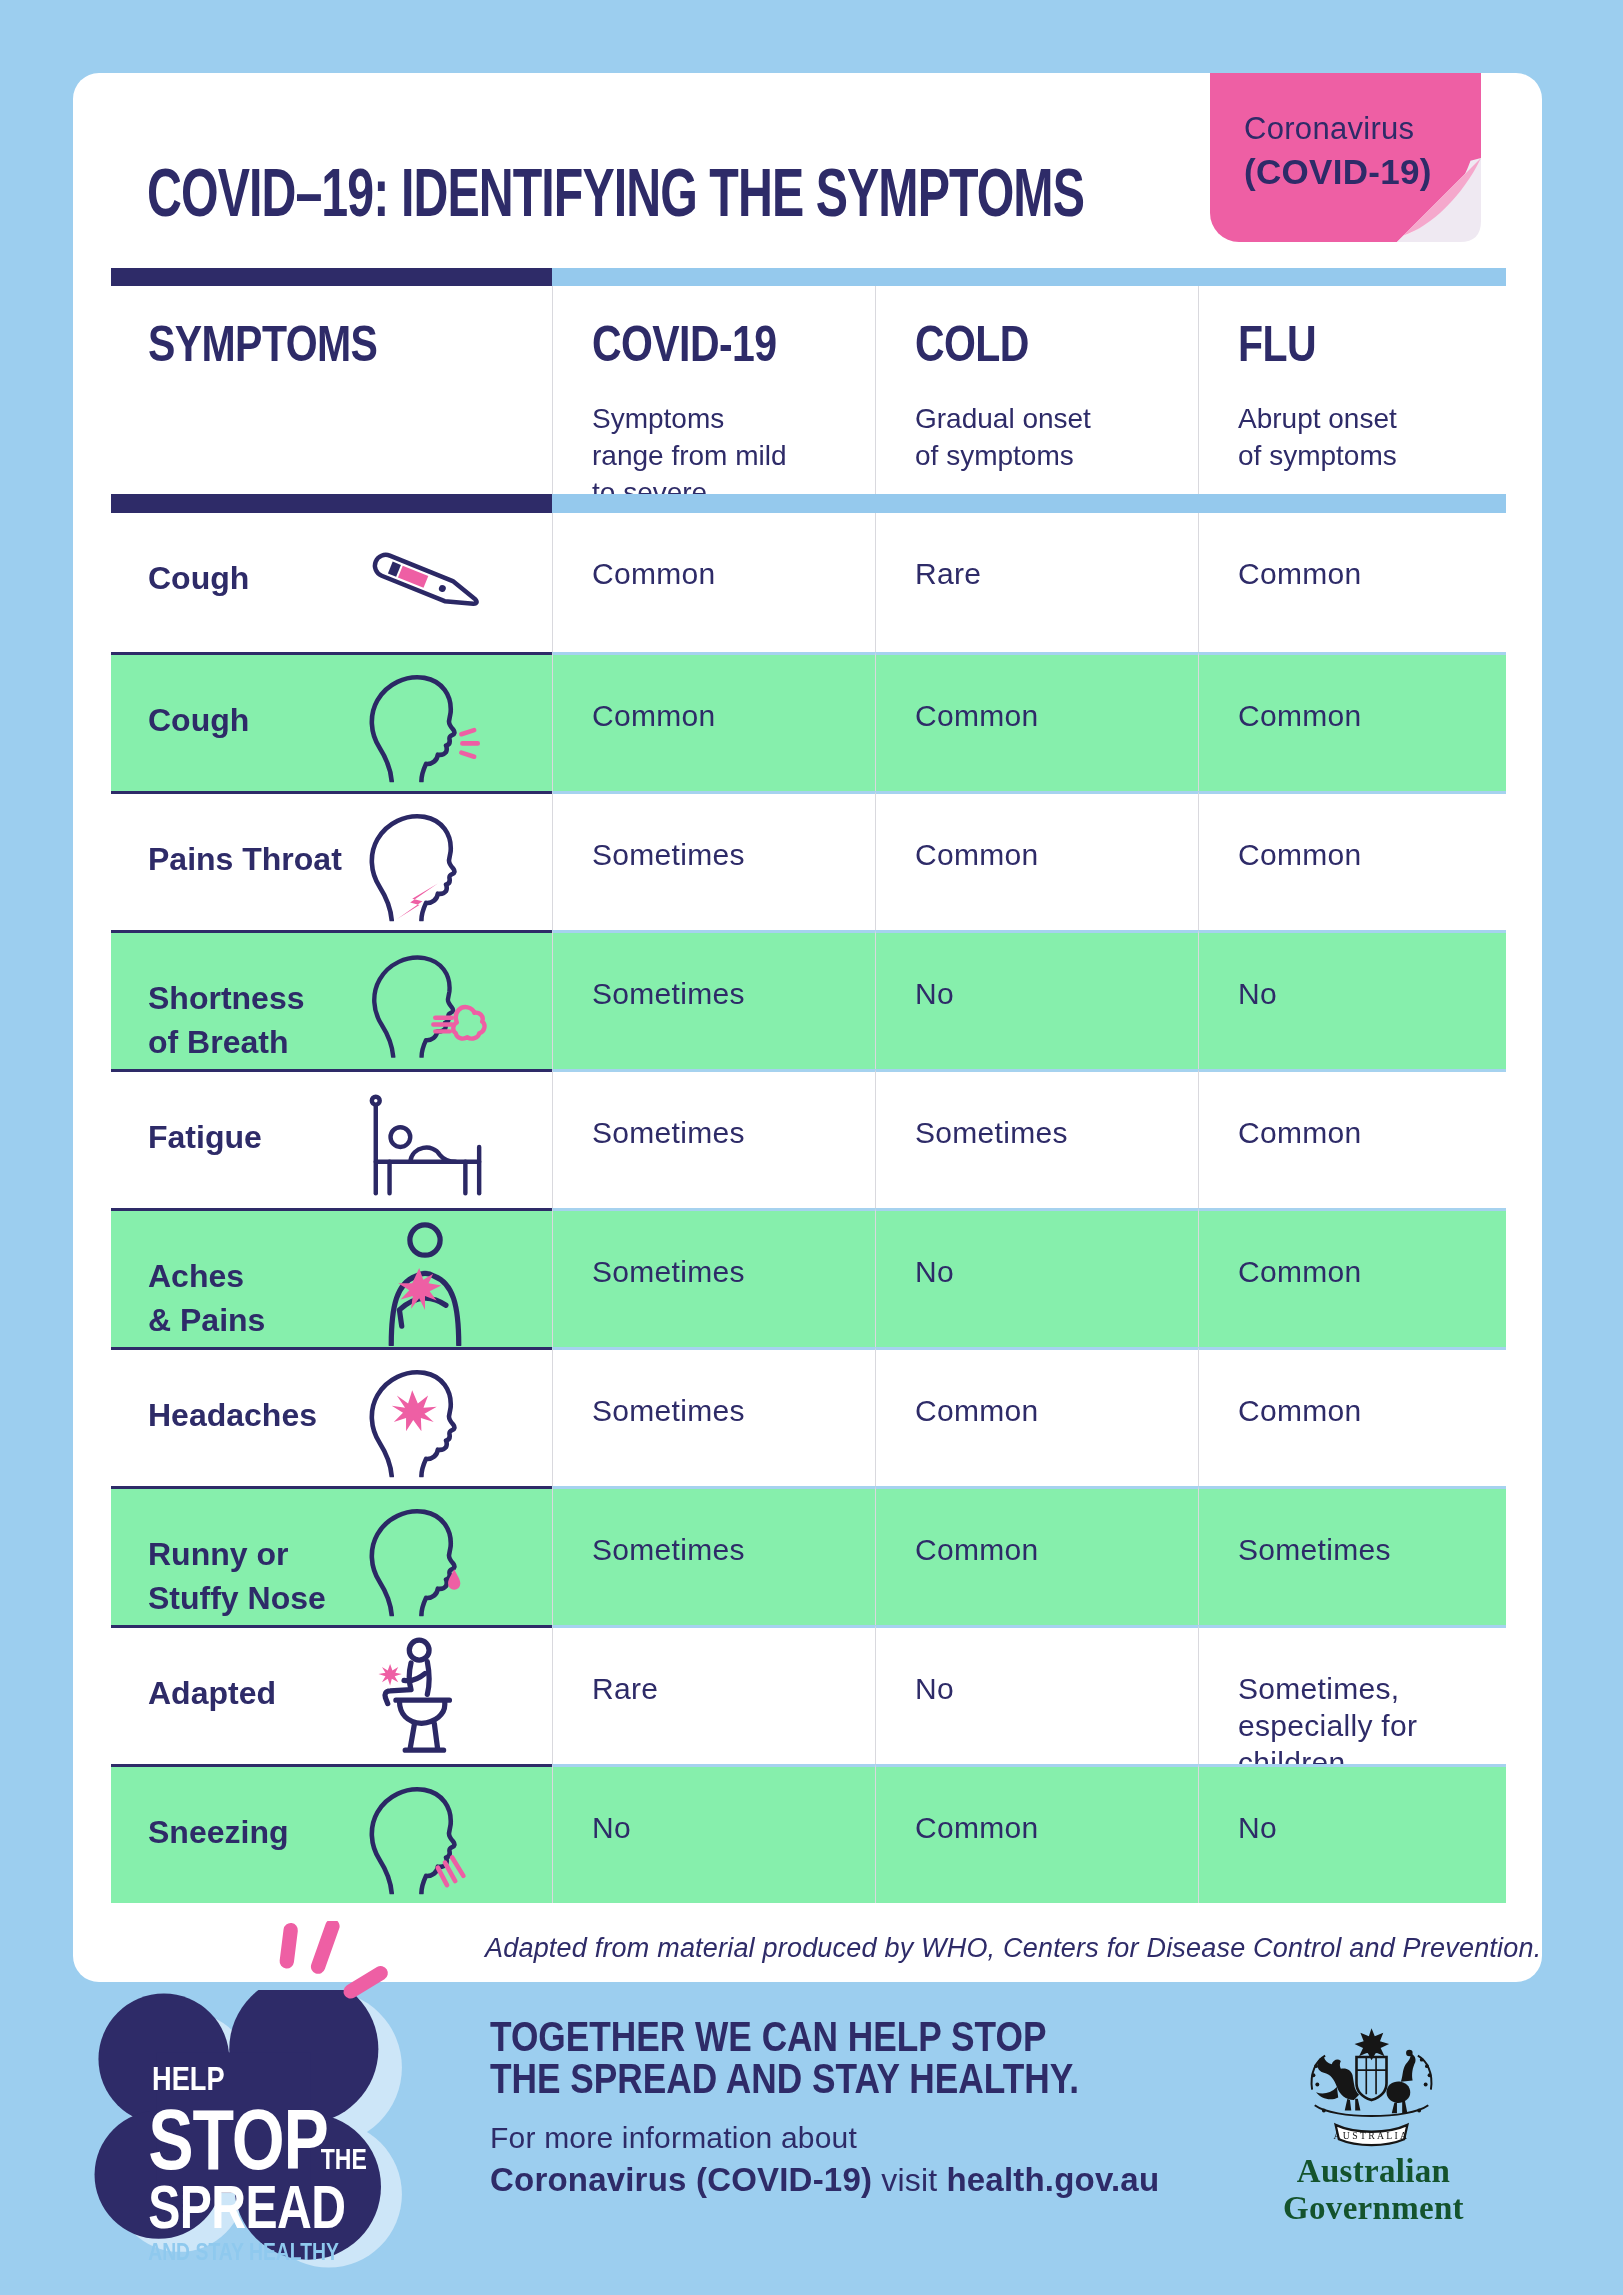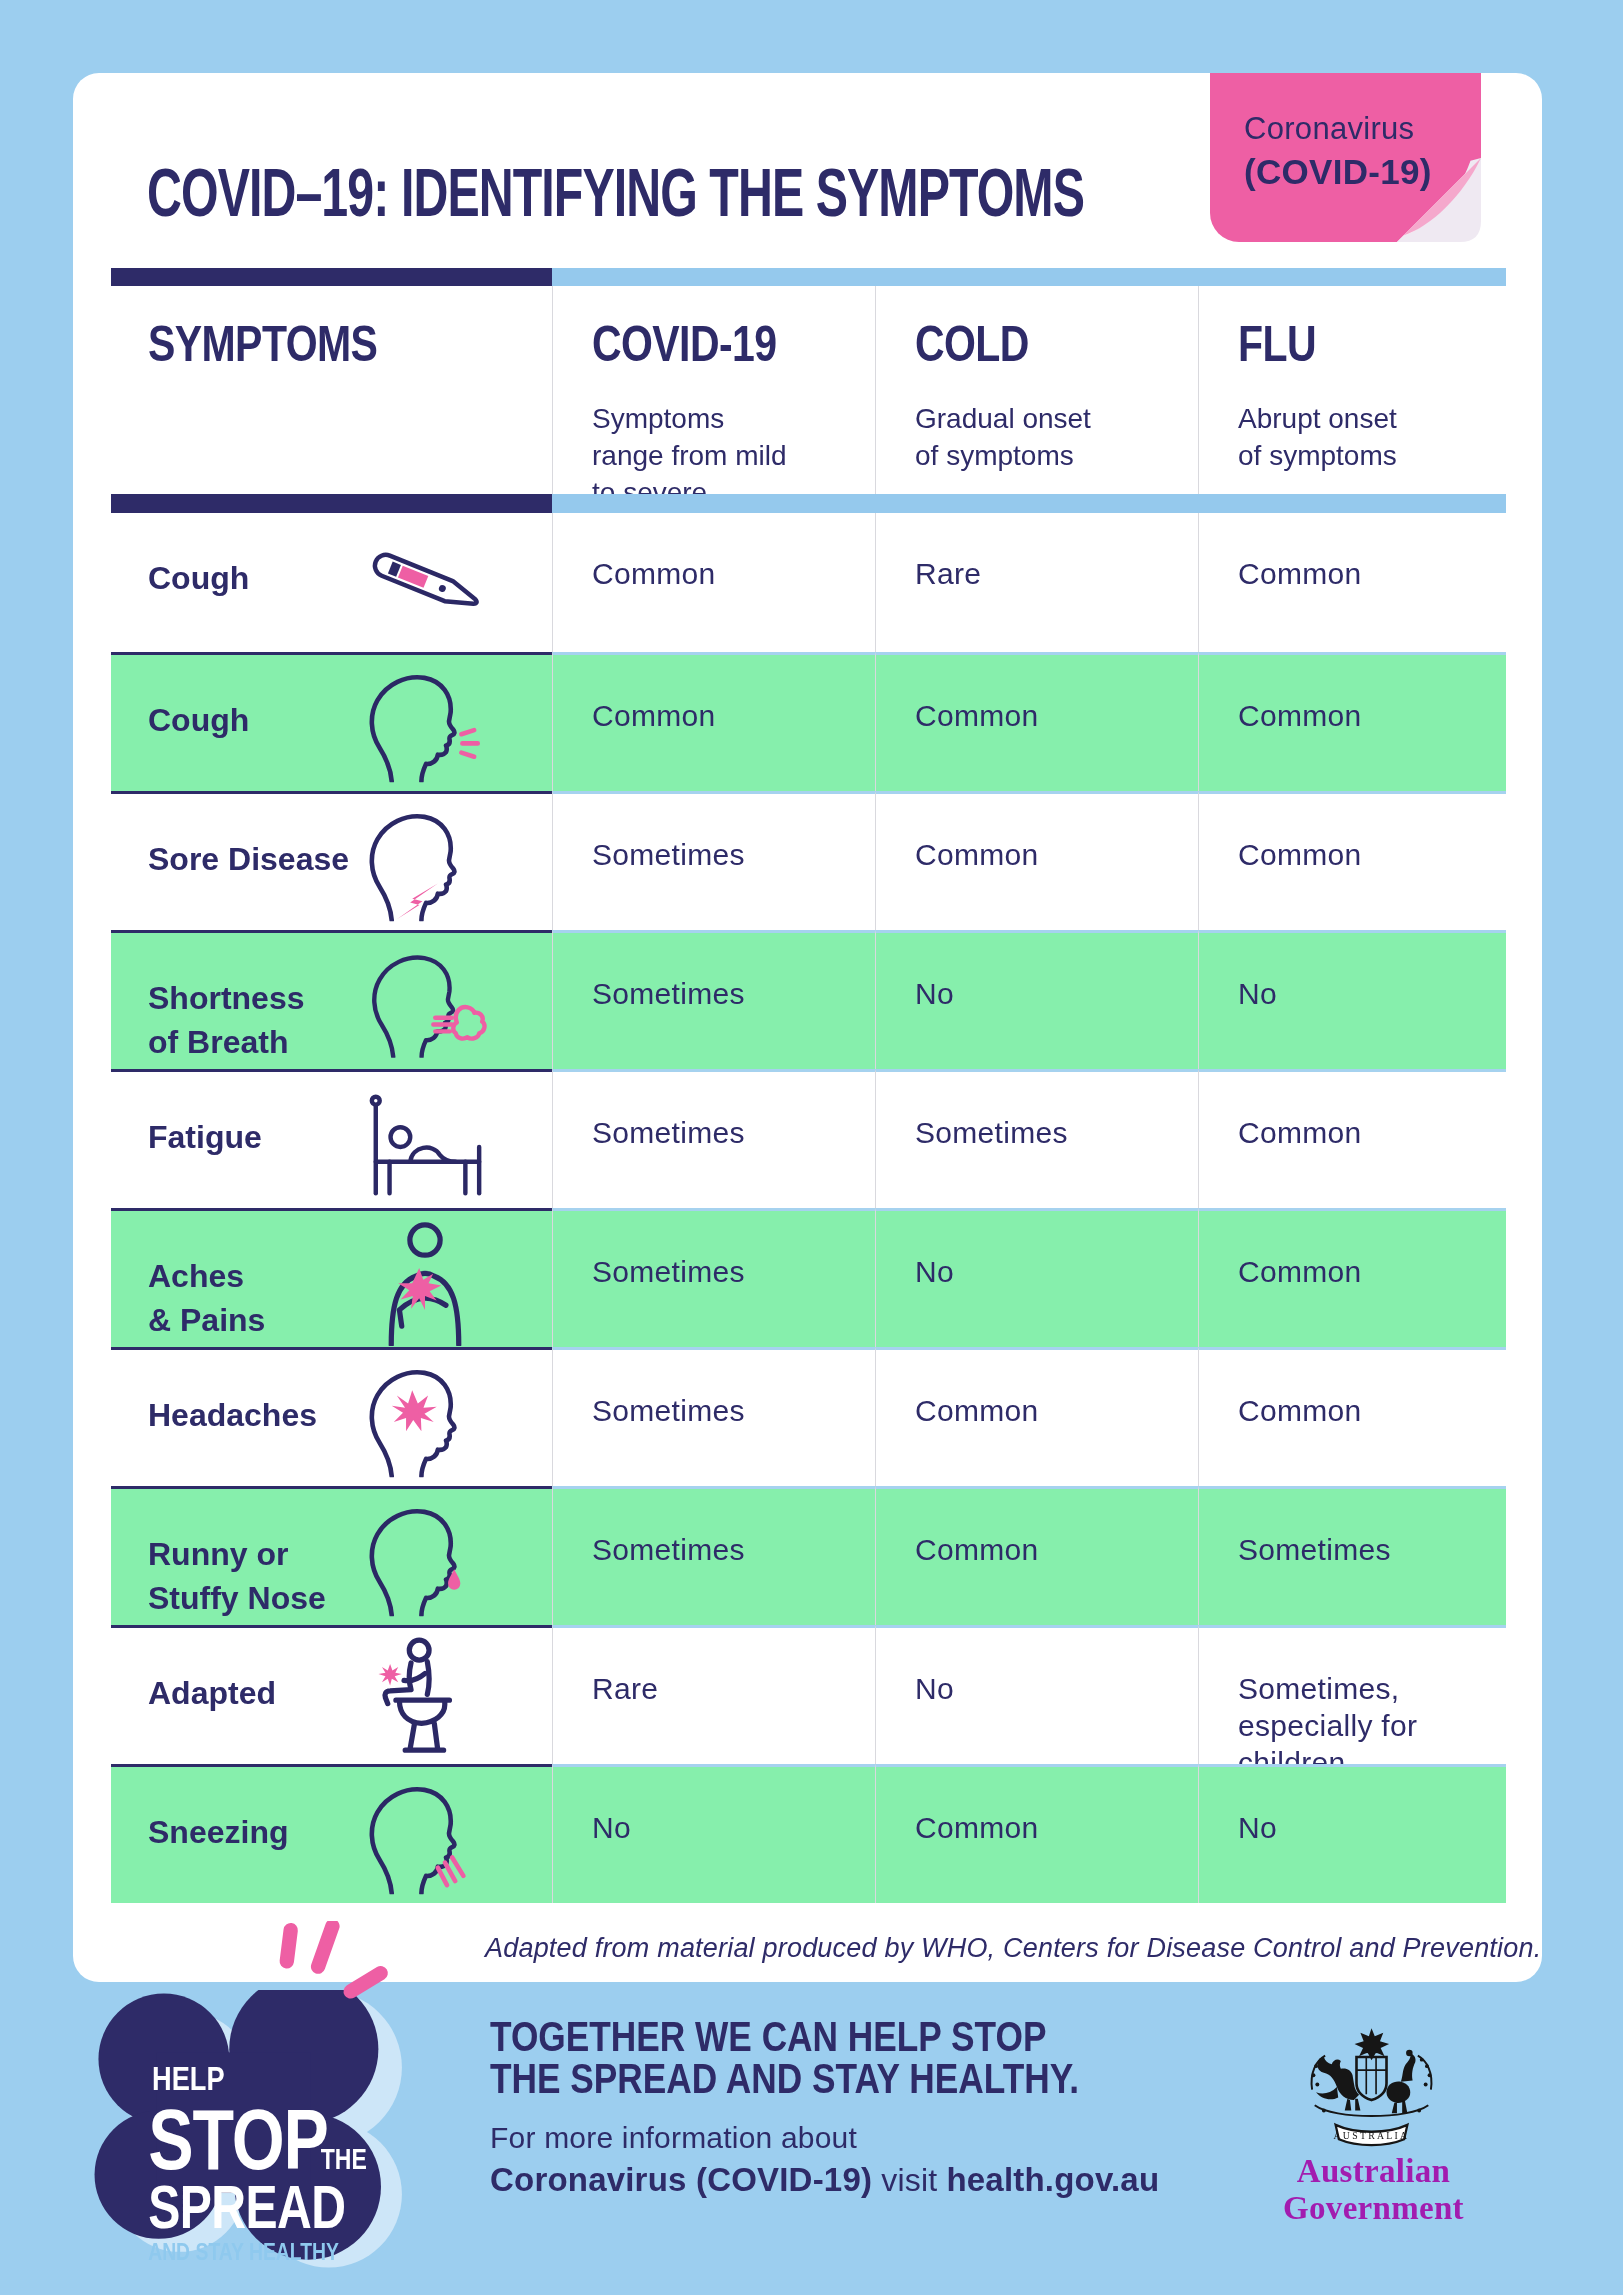--- a/index.html
+++ b/index.html
@@ -45,21 +45,21 @@
   
   .dashes{position:absolute;left:275px;top:1921px;width:124px;height:90px;z-index:4;}
   .cloud{position:absolute;left:88px;top:1990px;width:361px;height:287px;z-index:2;}
   .headline{position:absolute;left:490px;top:2015px;font-size:43px;font-weight:bold;line-height:42px;
             transform:scaleX(.82);transform-origin:left top;white-space:nowrap;}
   .info1{position:absolute;left:490px;top:2121px;font-size:30px;letter-spacing:0.2px;}
   .info2{position:absolute;left:490px;top:2161px;font-size:32px;letter-spacing:0.2px;}
   .info2 b{font-size:33px;}
   .crest{position:absolute;left:1295px;top:2027px;width:153px;height:124px;}
   .gov{position:absolute;left:1226px;top:2153px;width:295px;text-align:center;
-       font-family:"Liberation Serif", serif;font-weight:bold;font-size:33px;color:#a21caf;letter-spacing:0.3px;}
+       font-family:"Liberation Serif", serif;font-weight:bold;font-size:33px;color:#14532d;letter-spacing:0.3px;}
 
   .n-stroke{stroke:#2B2865;stroke-width:9;fill:none;stroke-linecap:round;stroke-linejoin:round;}
   .p-stroke{stroke:#EE5FA4;stroke-width:9;fill:none;stroke-linecap:round;stroke-linejoin:round;}
   .p-fill{fill:#EE5FA4;}
   .n-fill{fill:#2B2865;}
 </style>
 </head>
 <body>
 
 <div class="page">
@@ -146,21 +146,21 @@
         <span class="val">Common</span>
       </div>
     <div class="cell vdiv tint sep-b">
         <span class="val">Common</span>
       </div>
     <div class="cell vdiv tint sep-b">
         <span class="val">Common</span>
       </div>
 
     <div class="cell sep-n">
-      <span class="sym">Sore Disease</span>
+      <span class="sym">Pains Throat</span>
       <span class="icon">
         <svg viewBox="0 0 250 220">
           <use href="#head-profile"></use>
           <path class="p-fill" d="M150,146 L100,176 L120,181 L70,216 L114,188 L96,183 Z"></path>
         </svg>
       </span>
     </div>
     <div class="cell vdiv sep-b">
         <span class="val">Sometimes</span>
       </div>

